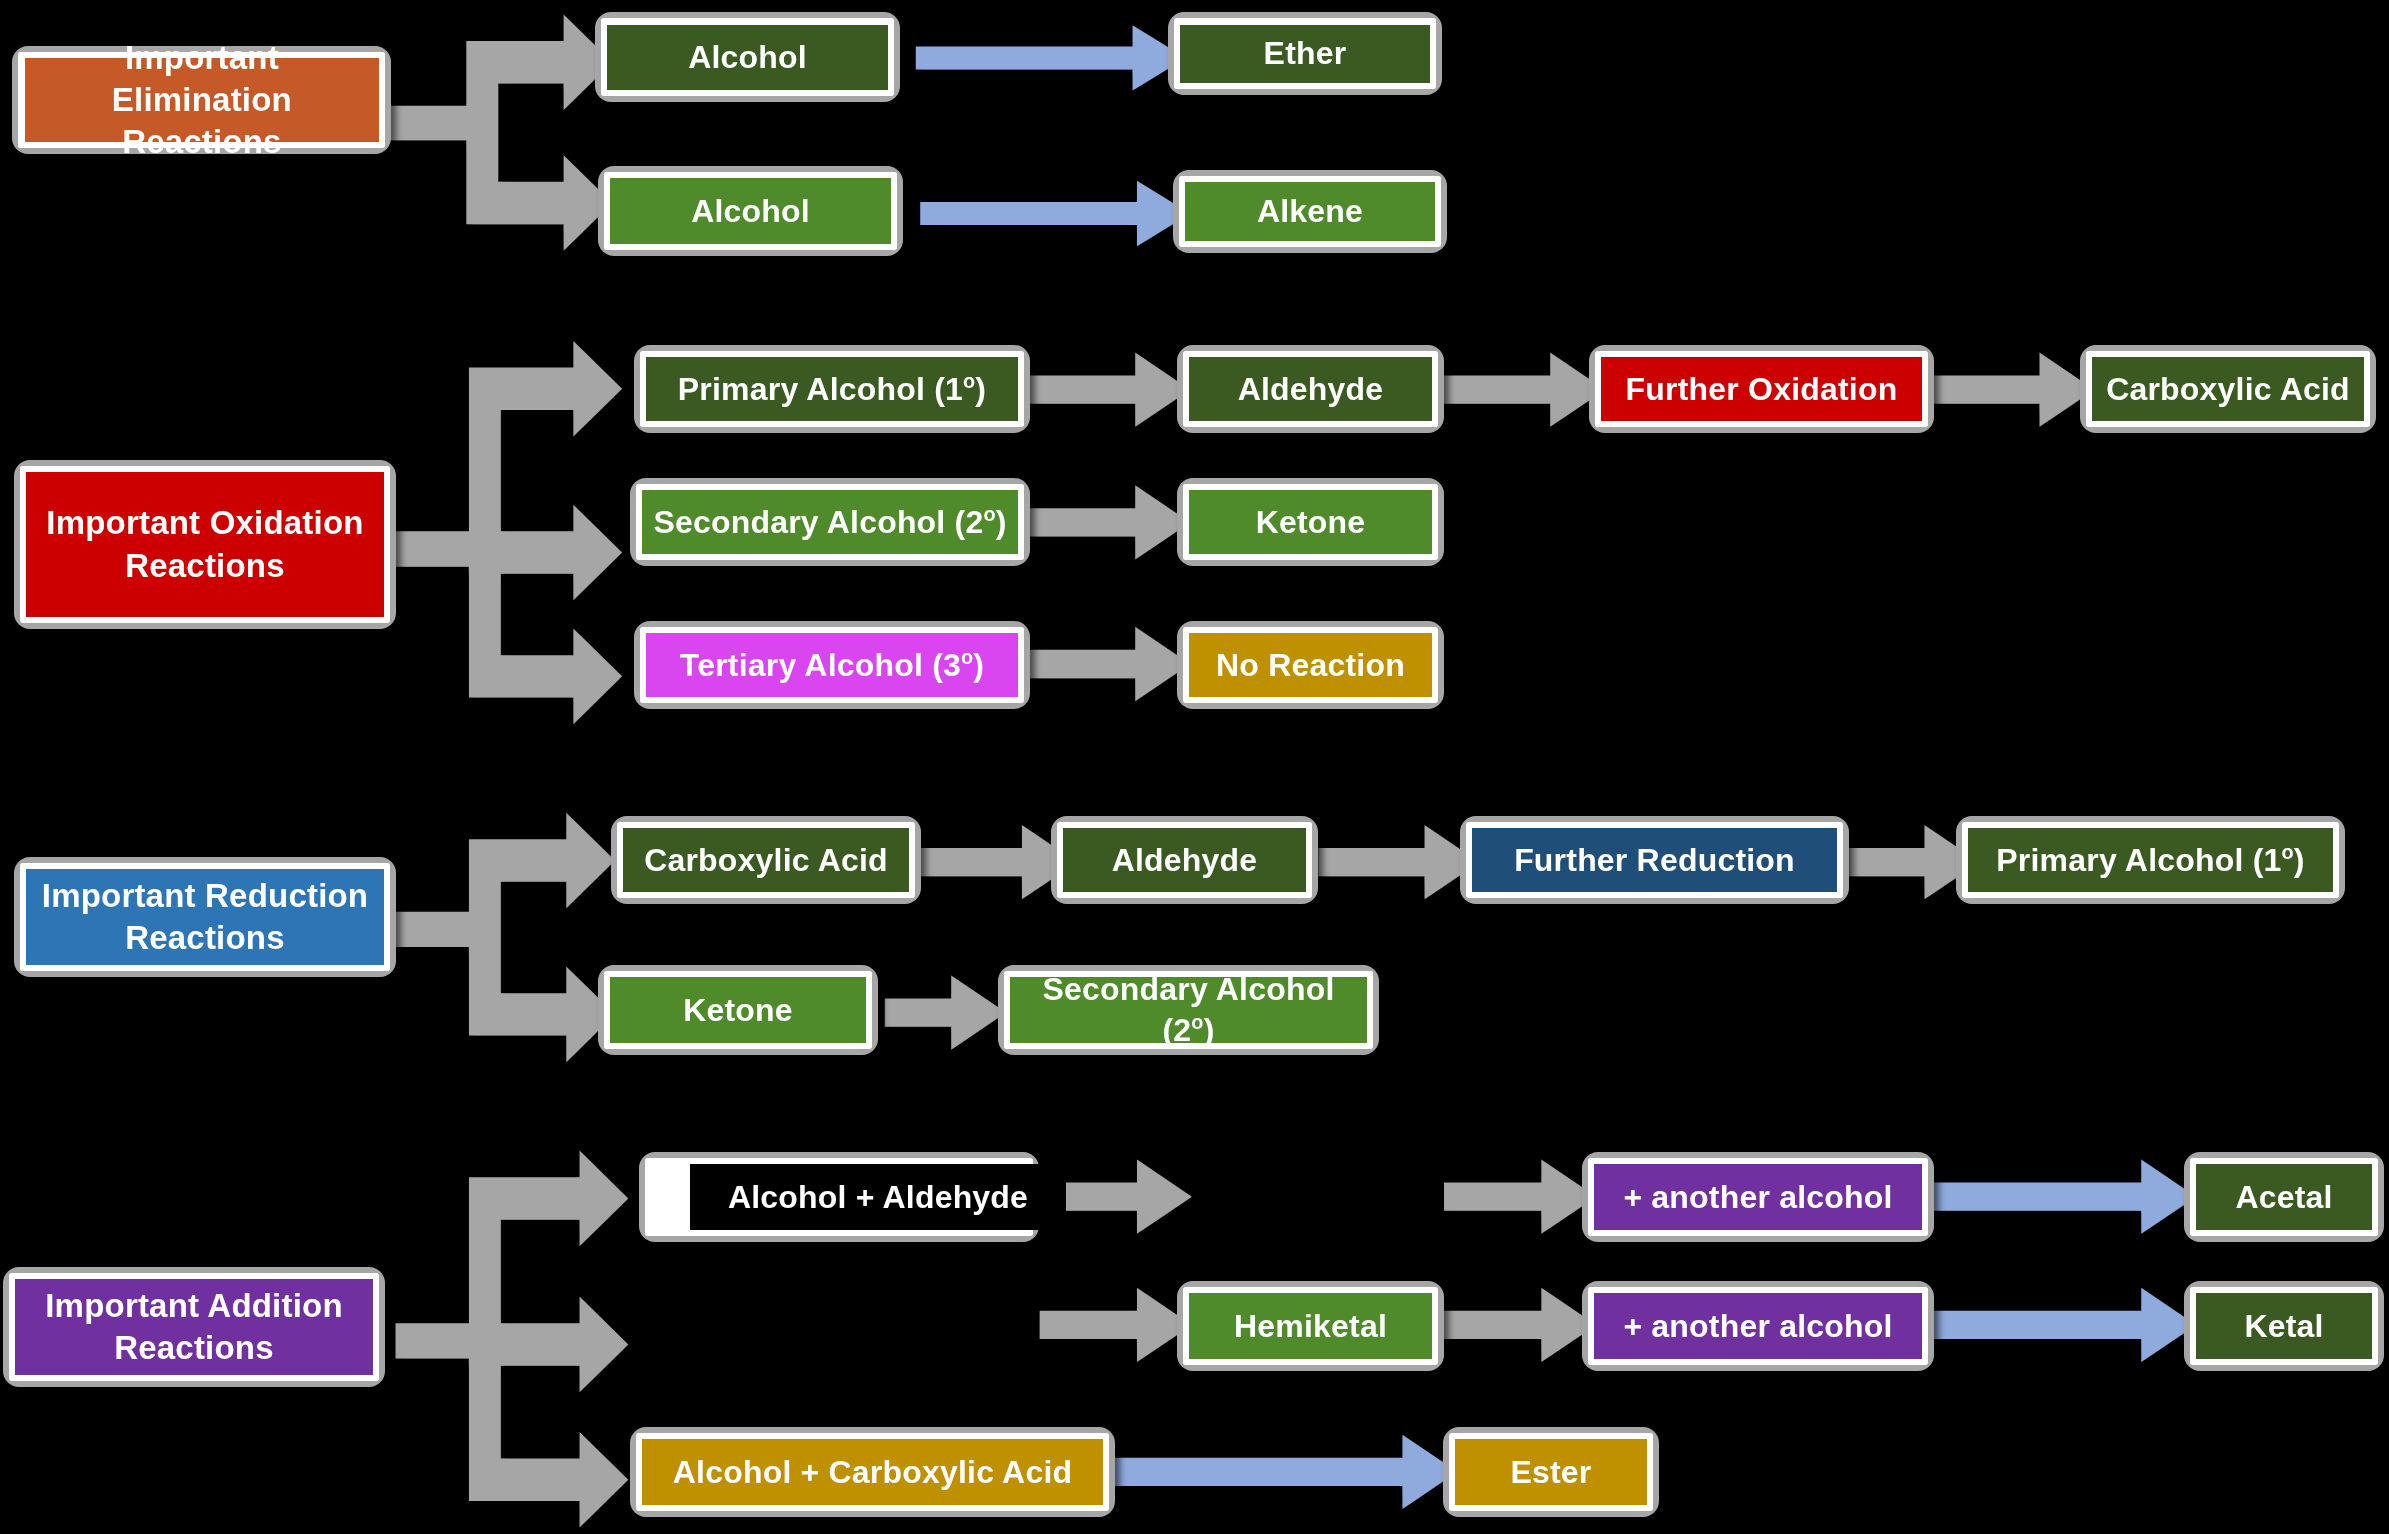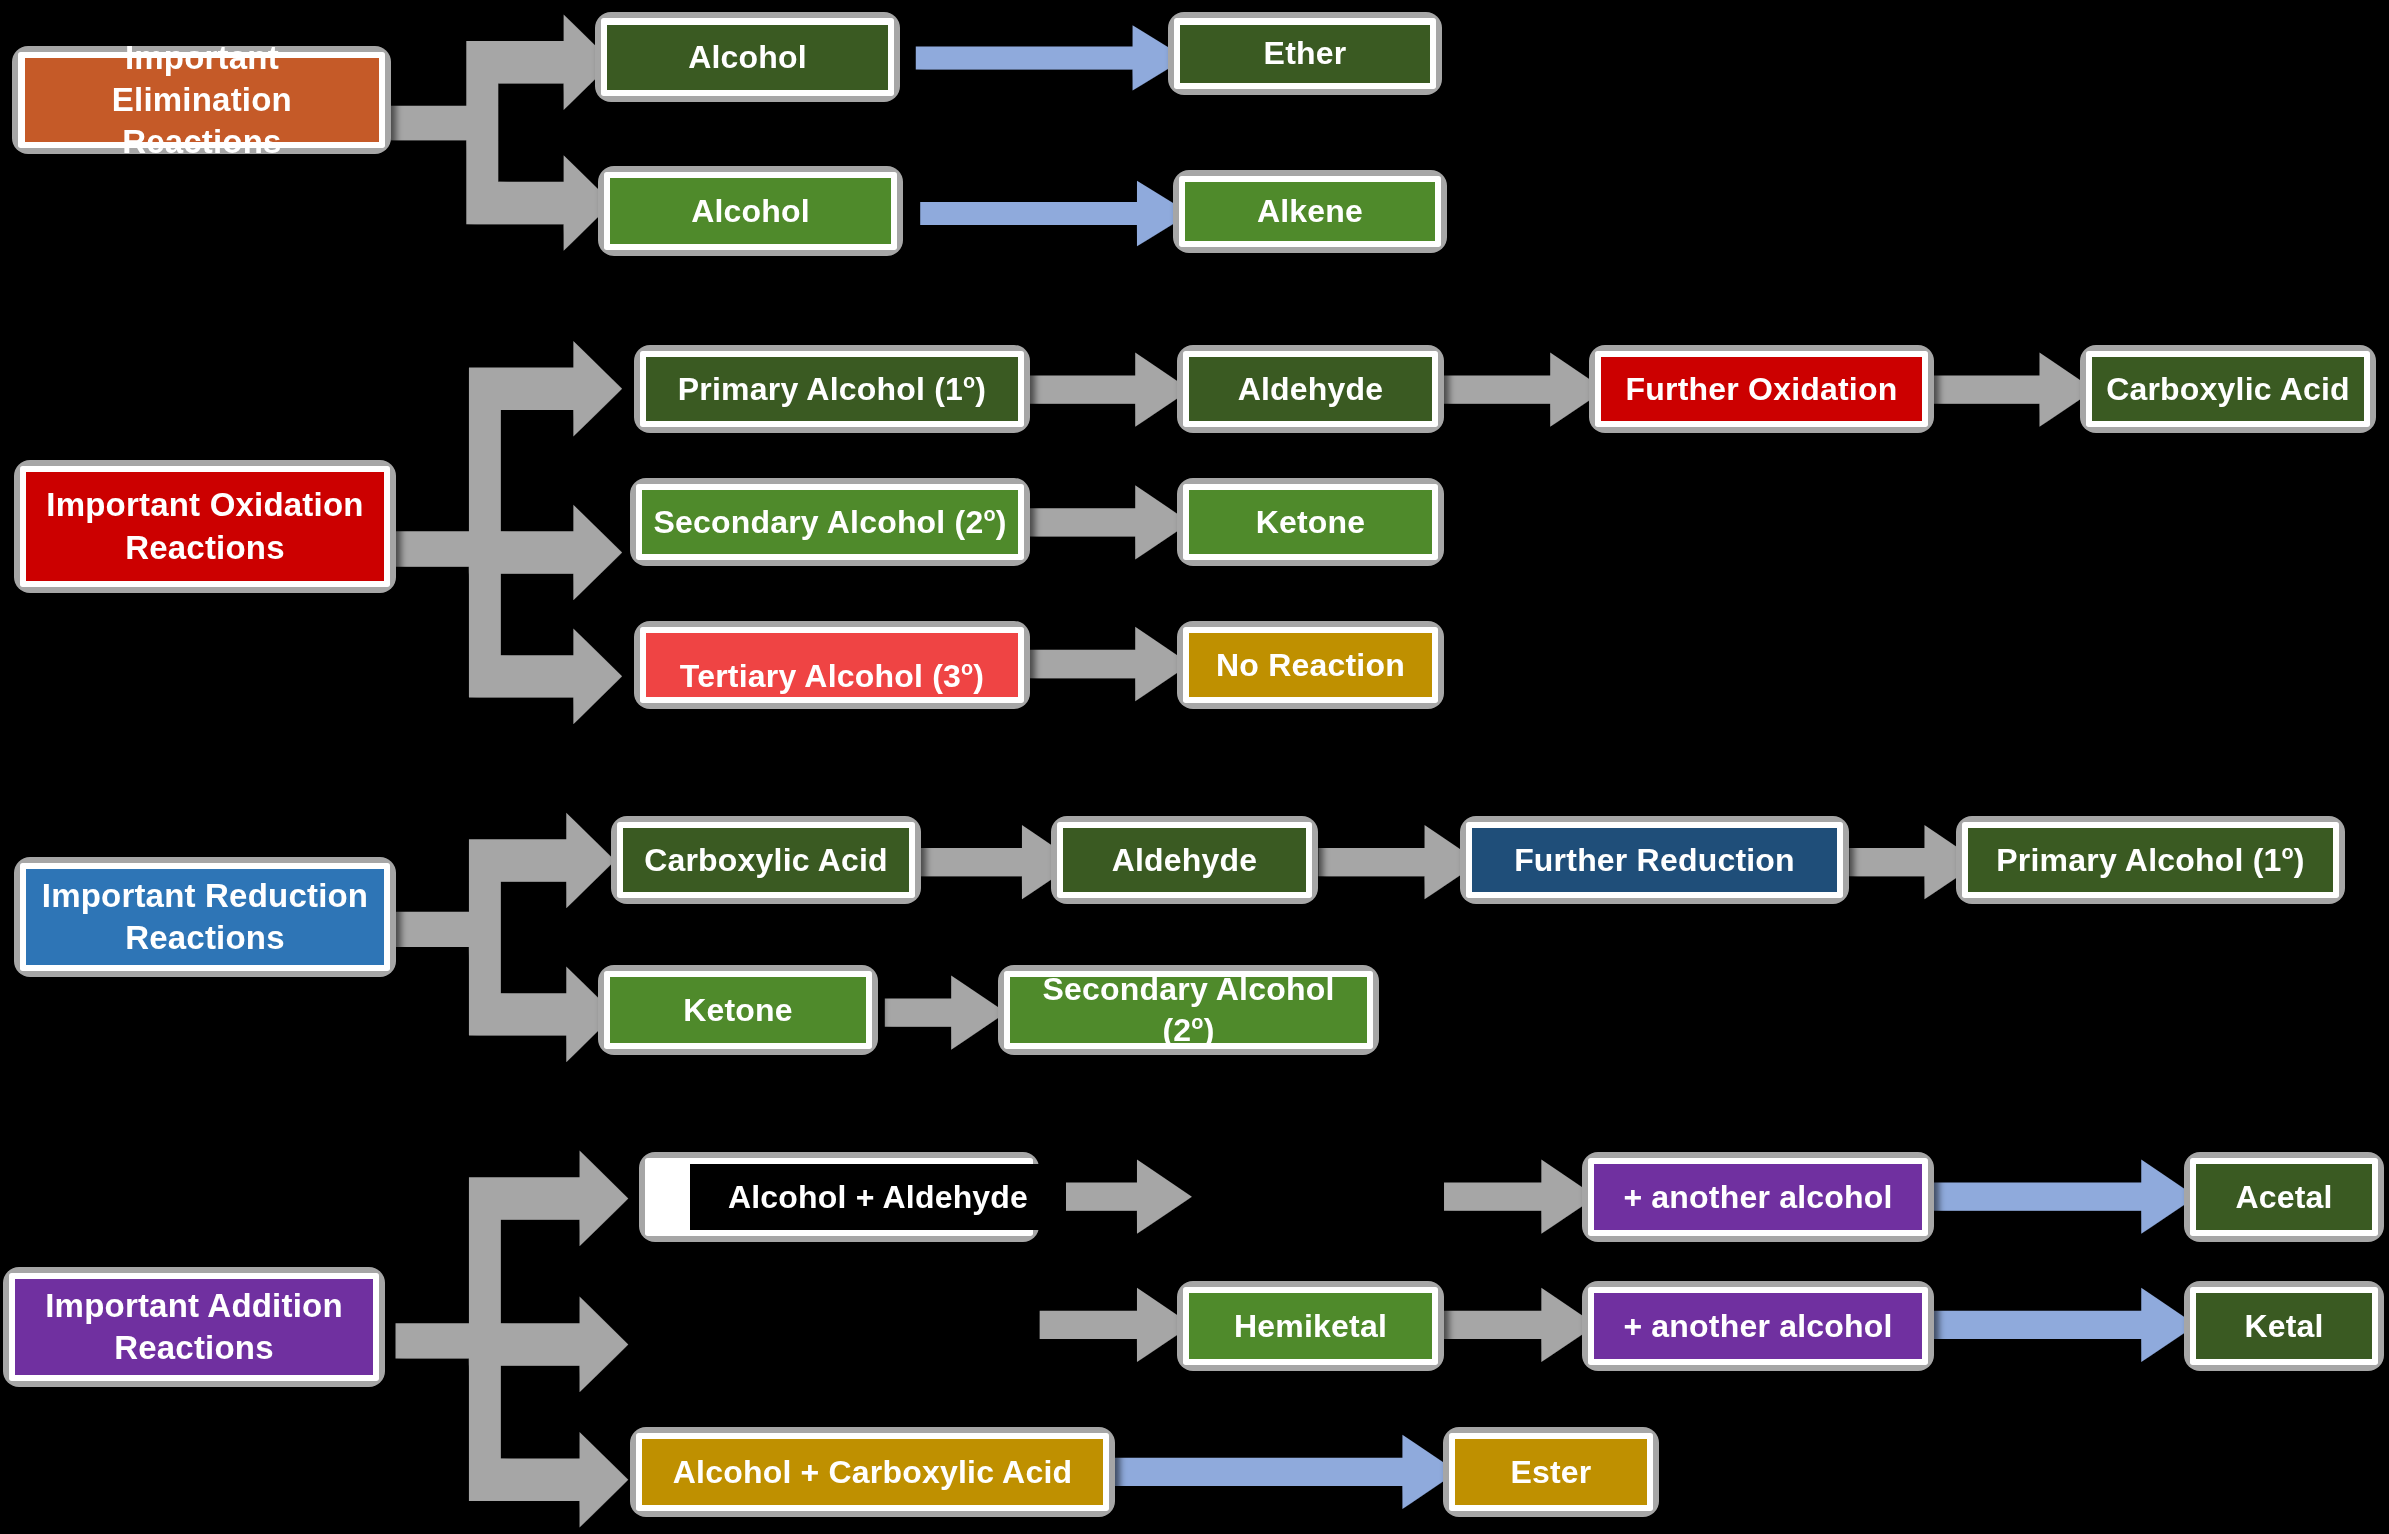--- a/index.html
+++ b/index.html
@@ -165,21 +165,21 @@
   </div>
 
   <div class="node" style="left:1173px;top:170px;width:274px;height:83px;">
     <div class="inner">
         <div class="fill" style="background:#4F8A2B;">
       <span>Alkene</span>
     </div>
       </div>
   </div>
 
-  <div class="node root" style="left:14px;top:460px;width:382px;height:133px;">
+  <div class="node root" style="left:14px;top:460px;width:382px;height:169px;">
     <div class="inner">
         <div class="fill" style="background:#CC0000;flex-direction:column;">
       <span>Important Oxidation</span>
       <span>Reactions</span>
     </div>
       </div>
   </div>
 
   <div class="node" style="left:634px;top:345px;width:396px;height:88px;">
     <div class="inner">
@@ -224,21 +224,21 @@
   <div class="node" style="left:1177px;top:478px;width:267px;height:88px;">
     <div class="inner">
         <div class="fill" style="background:#4F8A2B;">
       <span>Ketone</span>
     </div>
       </div>
   </div>
 
   <div class="node" style="left:634px;top:621px;width:396px;height:88px;">
     <div class="inner">
-        <div class="fill" style="background:#ef4444;align-items:flex-end;">
+        <div class="fill" style="background:#d946ef;">
       <span><span>Tertiary Alcohol (3</span><sup>o</sup><span>)</span></span>
     </div>
       </div>
   </div>
 
   <div class="node" style="left:1177px;top:621px;width:267px;height:88px;">
     <div class="inner">
         <div class="fill" style="background:#BF9000;">
       <span>No Reaction</span>
     </div>

